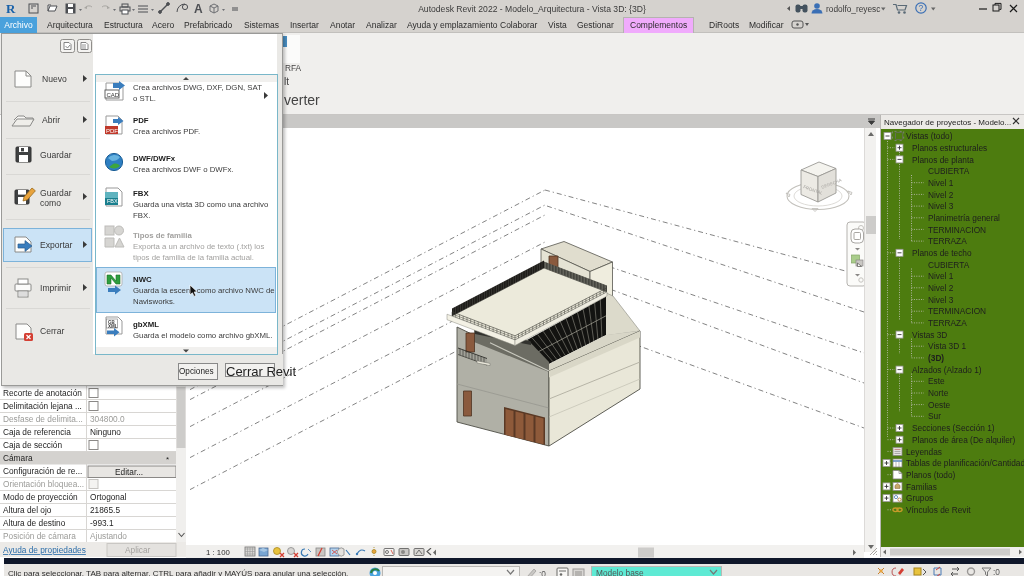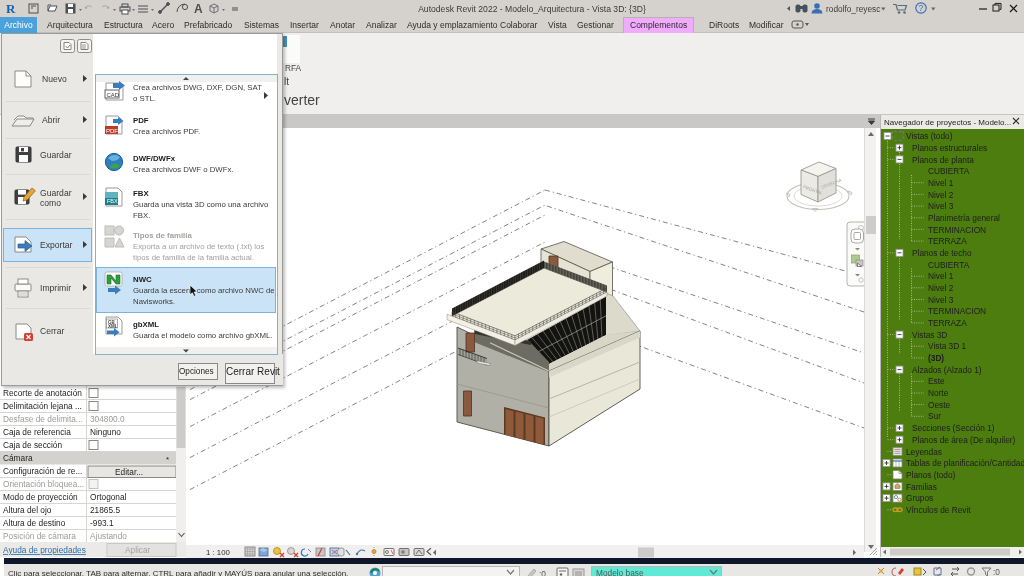--- a/index.html
+++ b/index.html
@@ -732,21 +732,21 @@
    <text x="39" y="219">Guarda la escena como archivo NWC de</text>
    <text x="39" y="230">Navisworks.</text>
    <text x="39" y="253" font-weight="bold" fill="#1c1c1c">gbXML</text>
    <text x="39" y="264">Guarda el modelo como archivo gbXML.</text>
   </g>
   <path d="M170 18 l4 3.5 -4 3.5 z" fill="#3a3a3a"></path>
   <path d="M96 211 l0 10 2.4 -2.2 1.6 3.6 1.8 -0.9 -1.6 -3.5 3 -0.3 z" fill="#111" stroke="#fff" stroke-width="0.7" transform="translate(0,0)"></path>
  </svg>
 
  <div class="abs" style="left:176px;top:329px;width:40px;height:17px;background:#f2f1ef;border:1px solid #898989;font-size:8.2px;color:#222;text-align:left;line-height:15px;white-space:nowrap">Opciones</div>
- <div class="abs" style="left:223px;top:329px;width:50px;height:21px;background:#f2f1ef;border:1px solid #898989;font-size:10px;color:#222;text-align:center;line-height:15px;white-space:nowrap">Cerrar Revit</div>
+ <div class="abs" style="left:223px;top:329px;width:50px;height:14px;background:#f2f1ef;border:1px solid #898989;font-size:13px;color:#222;text-align:center;line-height:15px;white-space:nowrap">Cerrar Revit</div>
 </div>
 <svg class="abs" style="left:868px;top:546px" width="12" height="12">
     <g stroke="#a8a6a2" stroke-width="1">
       <line x1="9" y1="2" x2="2" y2="9"></line>
       <line x1="9" y1="5" x2="5" y2="9"></line>
       <line x1="9" y1="8" x2="8" y2="9"></line>
     </g>
   </svg>
 
 </body></html>

